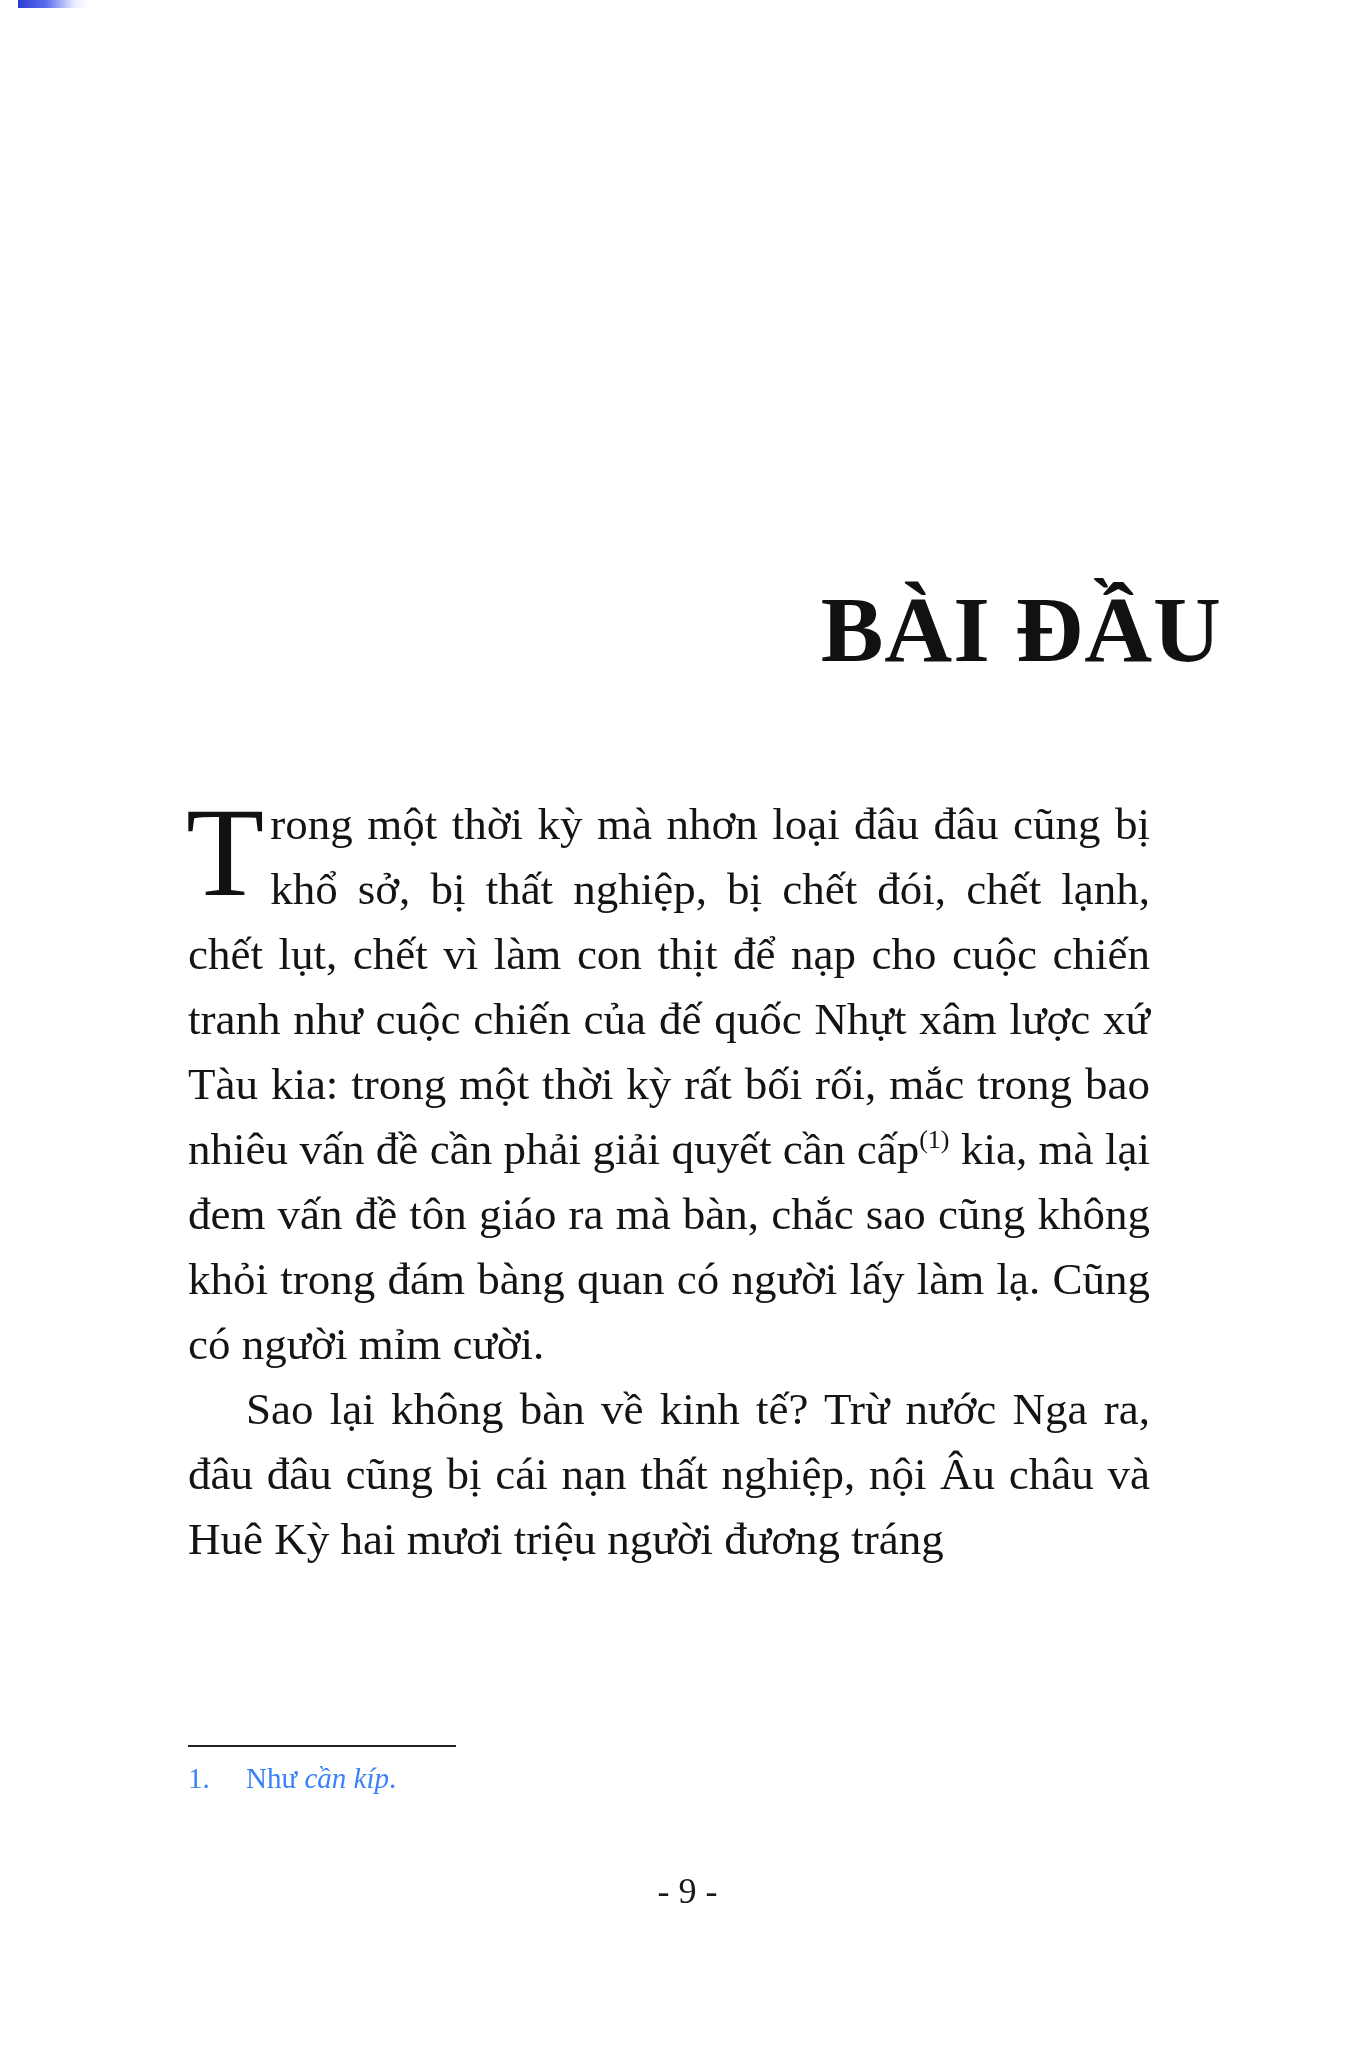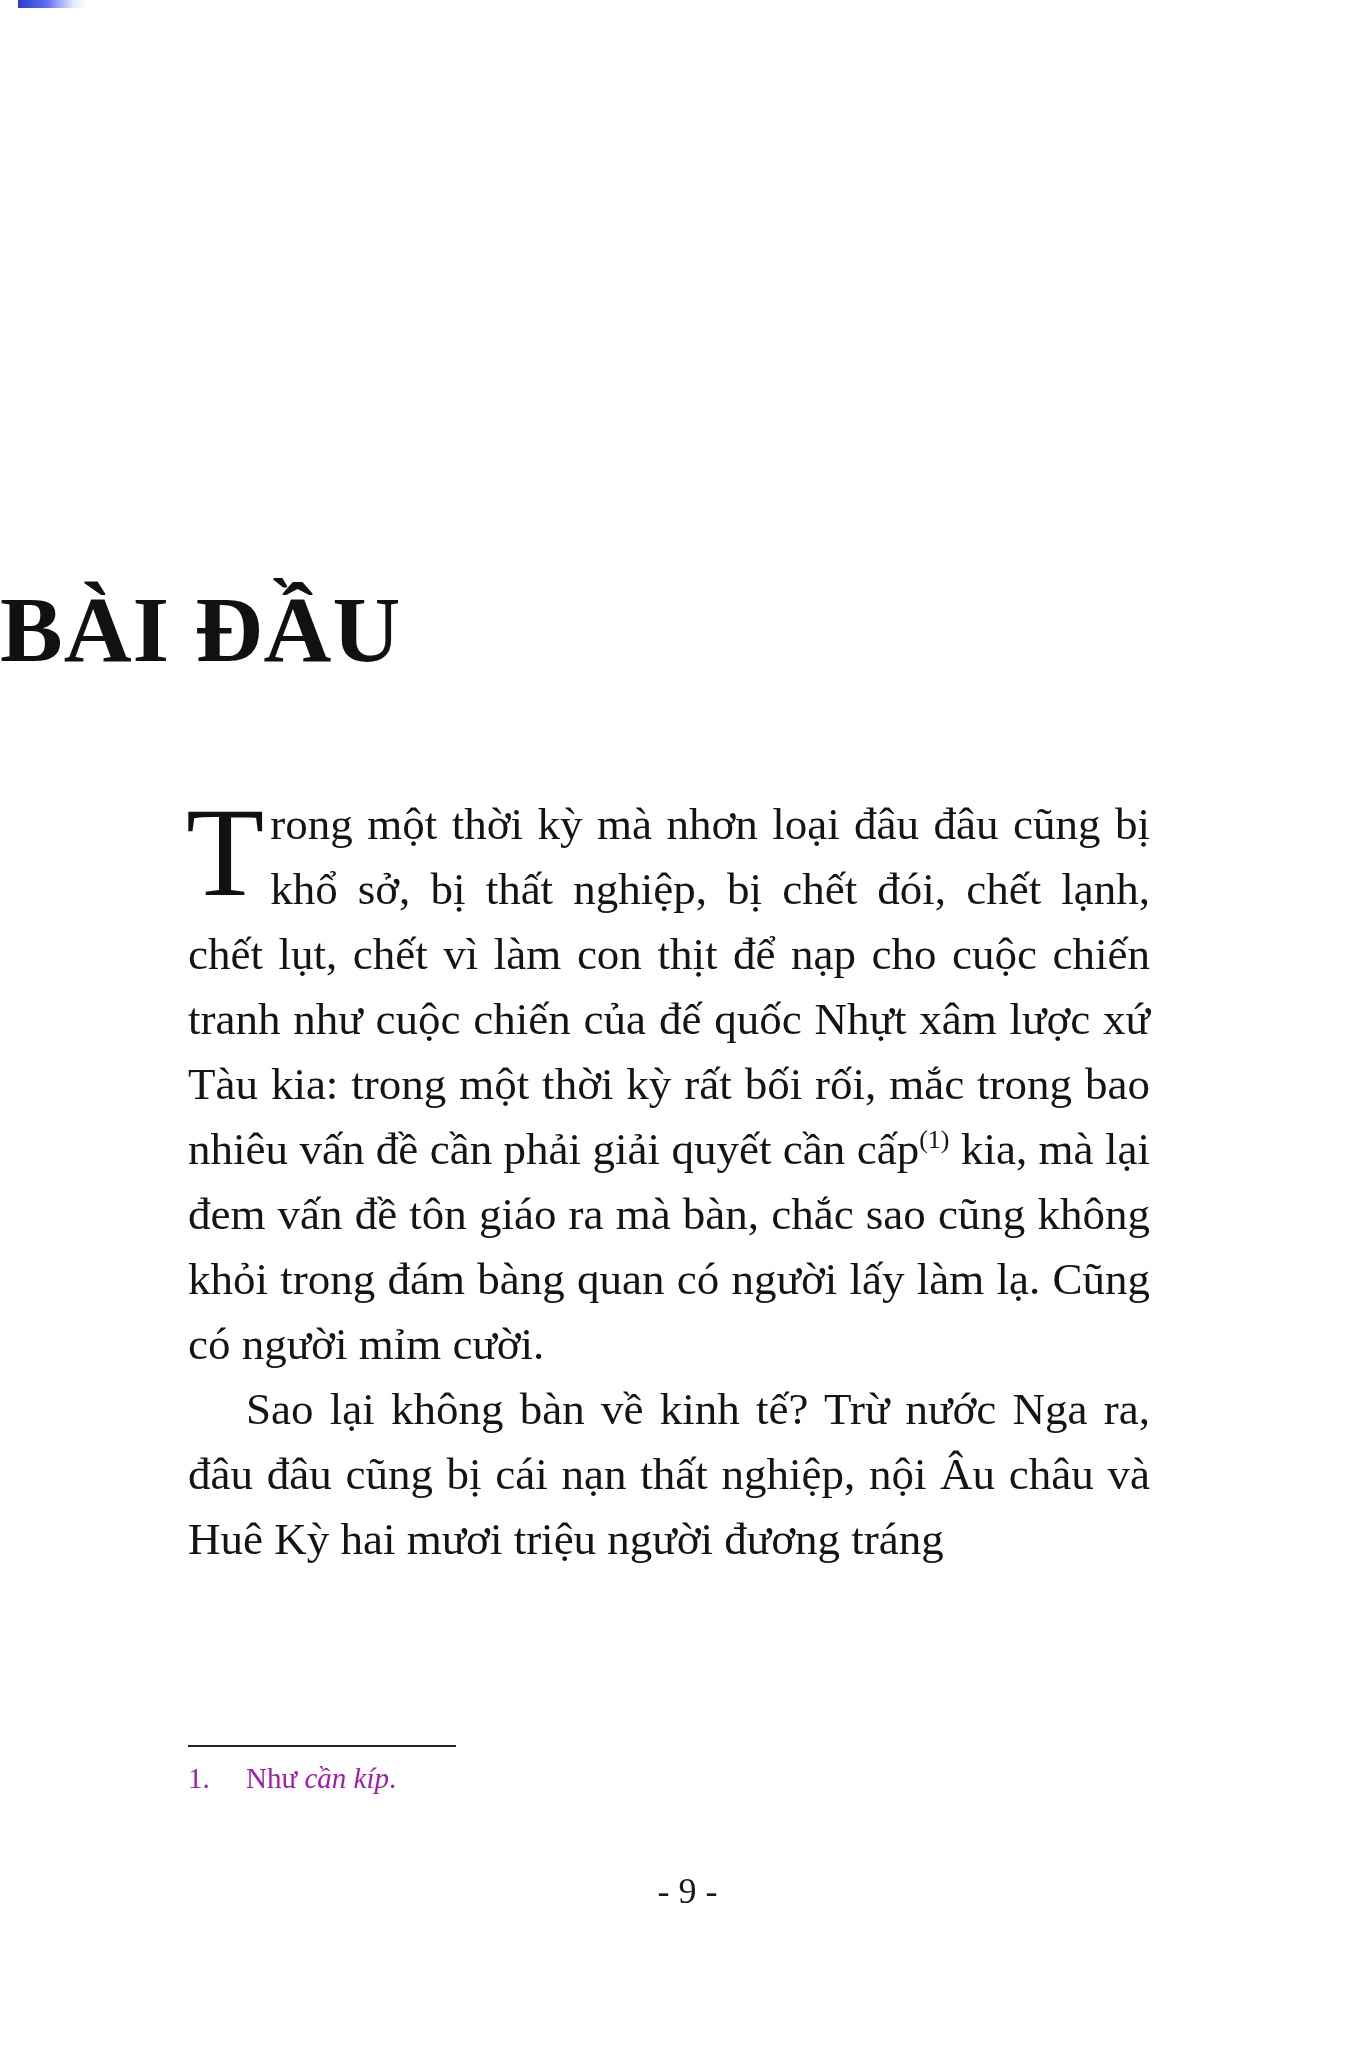--- a/index.html
+++ b/index.html
@@ -28,21 +28,21 @@
       left: 0;
       top: 0;
       width: 1355px;
       height: 2048px;
     }
     .chapter-title {
       position: absolute;
       left: 0;
       width: 1222px;
       top: 515px;
-      text-align: left;
+      text-align: right;
       font-family: "Liberation Serif", "DejaVu Serif", serif;
       font-size: 94px;
       font-weight: bold;
       letter-spacing: 1px;
       color: #111;
       line-height: 1.1;
     }
     .body-text {
       position: absolute;
       left: 188px;
@@ -83,21 +83,21 @@
       width: 268px;
       height: 0;
       border-top: 2px solid #222;
     }
     .footnote {
       position: absolute;
       left: 188px;
       top: 1762px;
       font-family: "Liberation Serif", "Times New Roman", serif;
       font-size: 29px;
-      color: #a21caf;
+      color: #3b82f6;
     }
     .footnote .fn-num {
       display: inline-block;
       width: 58px;
     }
     .footnote .fn-italic {
       font-style: italic;
     }
     .page-number {
       position: absolute;

